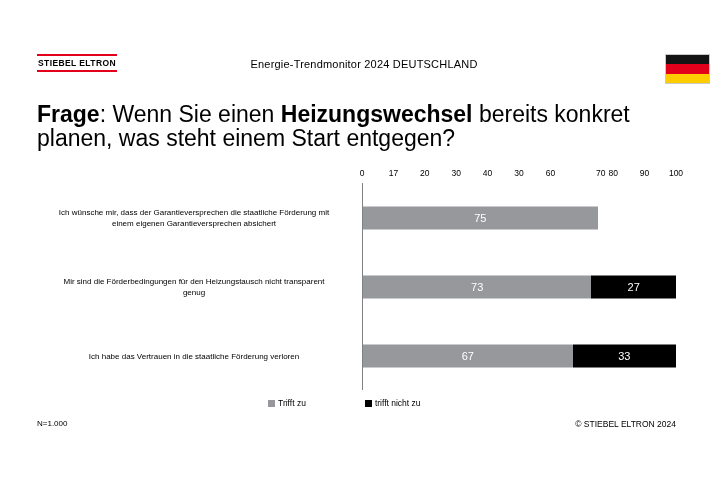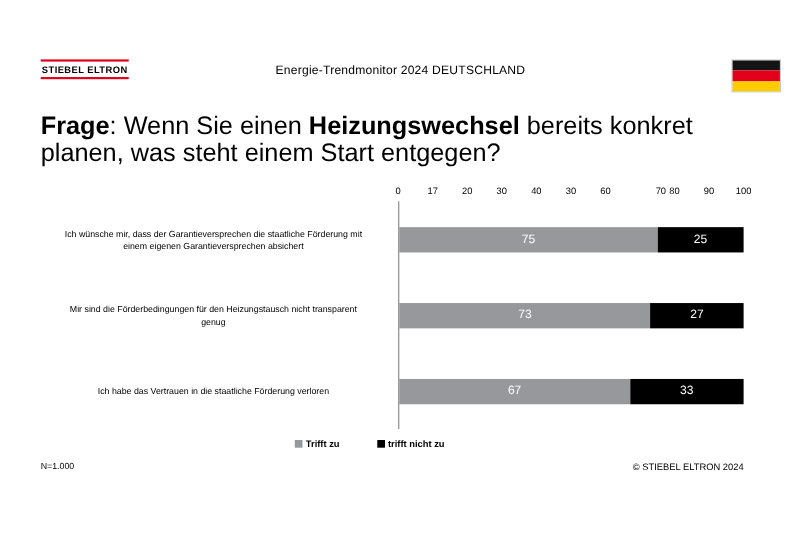--- a/index.html
+++ b/index.html
@@ -49,23 +49,22 @@
   .track {
     position:absolute; left:363px; width:313px; height:23px; top:50%;
     transform:translateY(-50%); display:flex;
   }
   .seg {
     height:100%; display:flex; align-items:center; justify-content:center;
     font-size:11px; overflow:hidden;
   }
   
   .legend {
-    position:absolute; left:268px; top:398px; display:flex; gap:34px;
+    position:absolute; left:268px; top:398px; display:flex; gap:59px;
     font-size:8.5px;
-    font-weight:bold;
   }
   .legend-item { display:flex; align-items:center; gap:3px; }
   .swatch { width:7px; height:7px; display:inline-block; flex:0 0 auto; }
   
   .footer-left  { position:absolute; left:37px;  top:419px; font-size:8px; }
   .footer-right { position:absolute; right:52px; top:419px; font-size:8.5px; }
 </style>
 </head>
 <body>
 
@@ -103,23 +102,20 @@
   <div class="rows">
       <div class="row">
         <div class="cat-label">
           <div>Ich wünsche mir, dass der Garantieversprechen die staatliche Förderung mit</div>
           <div>einem eigenen Garantieversprechen absichert</div>
         </div>
         <div class="track">
           <div class="seg" style="width: 75%; background: rgb(150, 152, 155); color: rgb(255, 255, 255);">
             <span>75</span>
           </div>
-          <div class="seg" style="width: 25%; background: rgb(0, 0, 0); color: rgb(255, 255, 255);">
-            <span>25</span>
-          </div>
         </div>
       </div>
       <div class="row">
         <div class="cat-label">
           <div>Mir sind die Förderbedingungen für den Heizungstausch nicht transparent</div>
           <div>genug</div>
         </div>
         <div class="track">
           <div class="seg" style="width: 73%; background: rgb(150, 152, 155); color: rgb(255, 255, 255);">
             <span>73</span>

